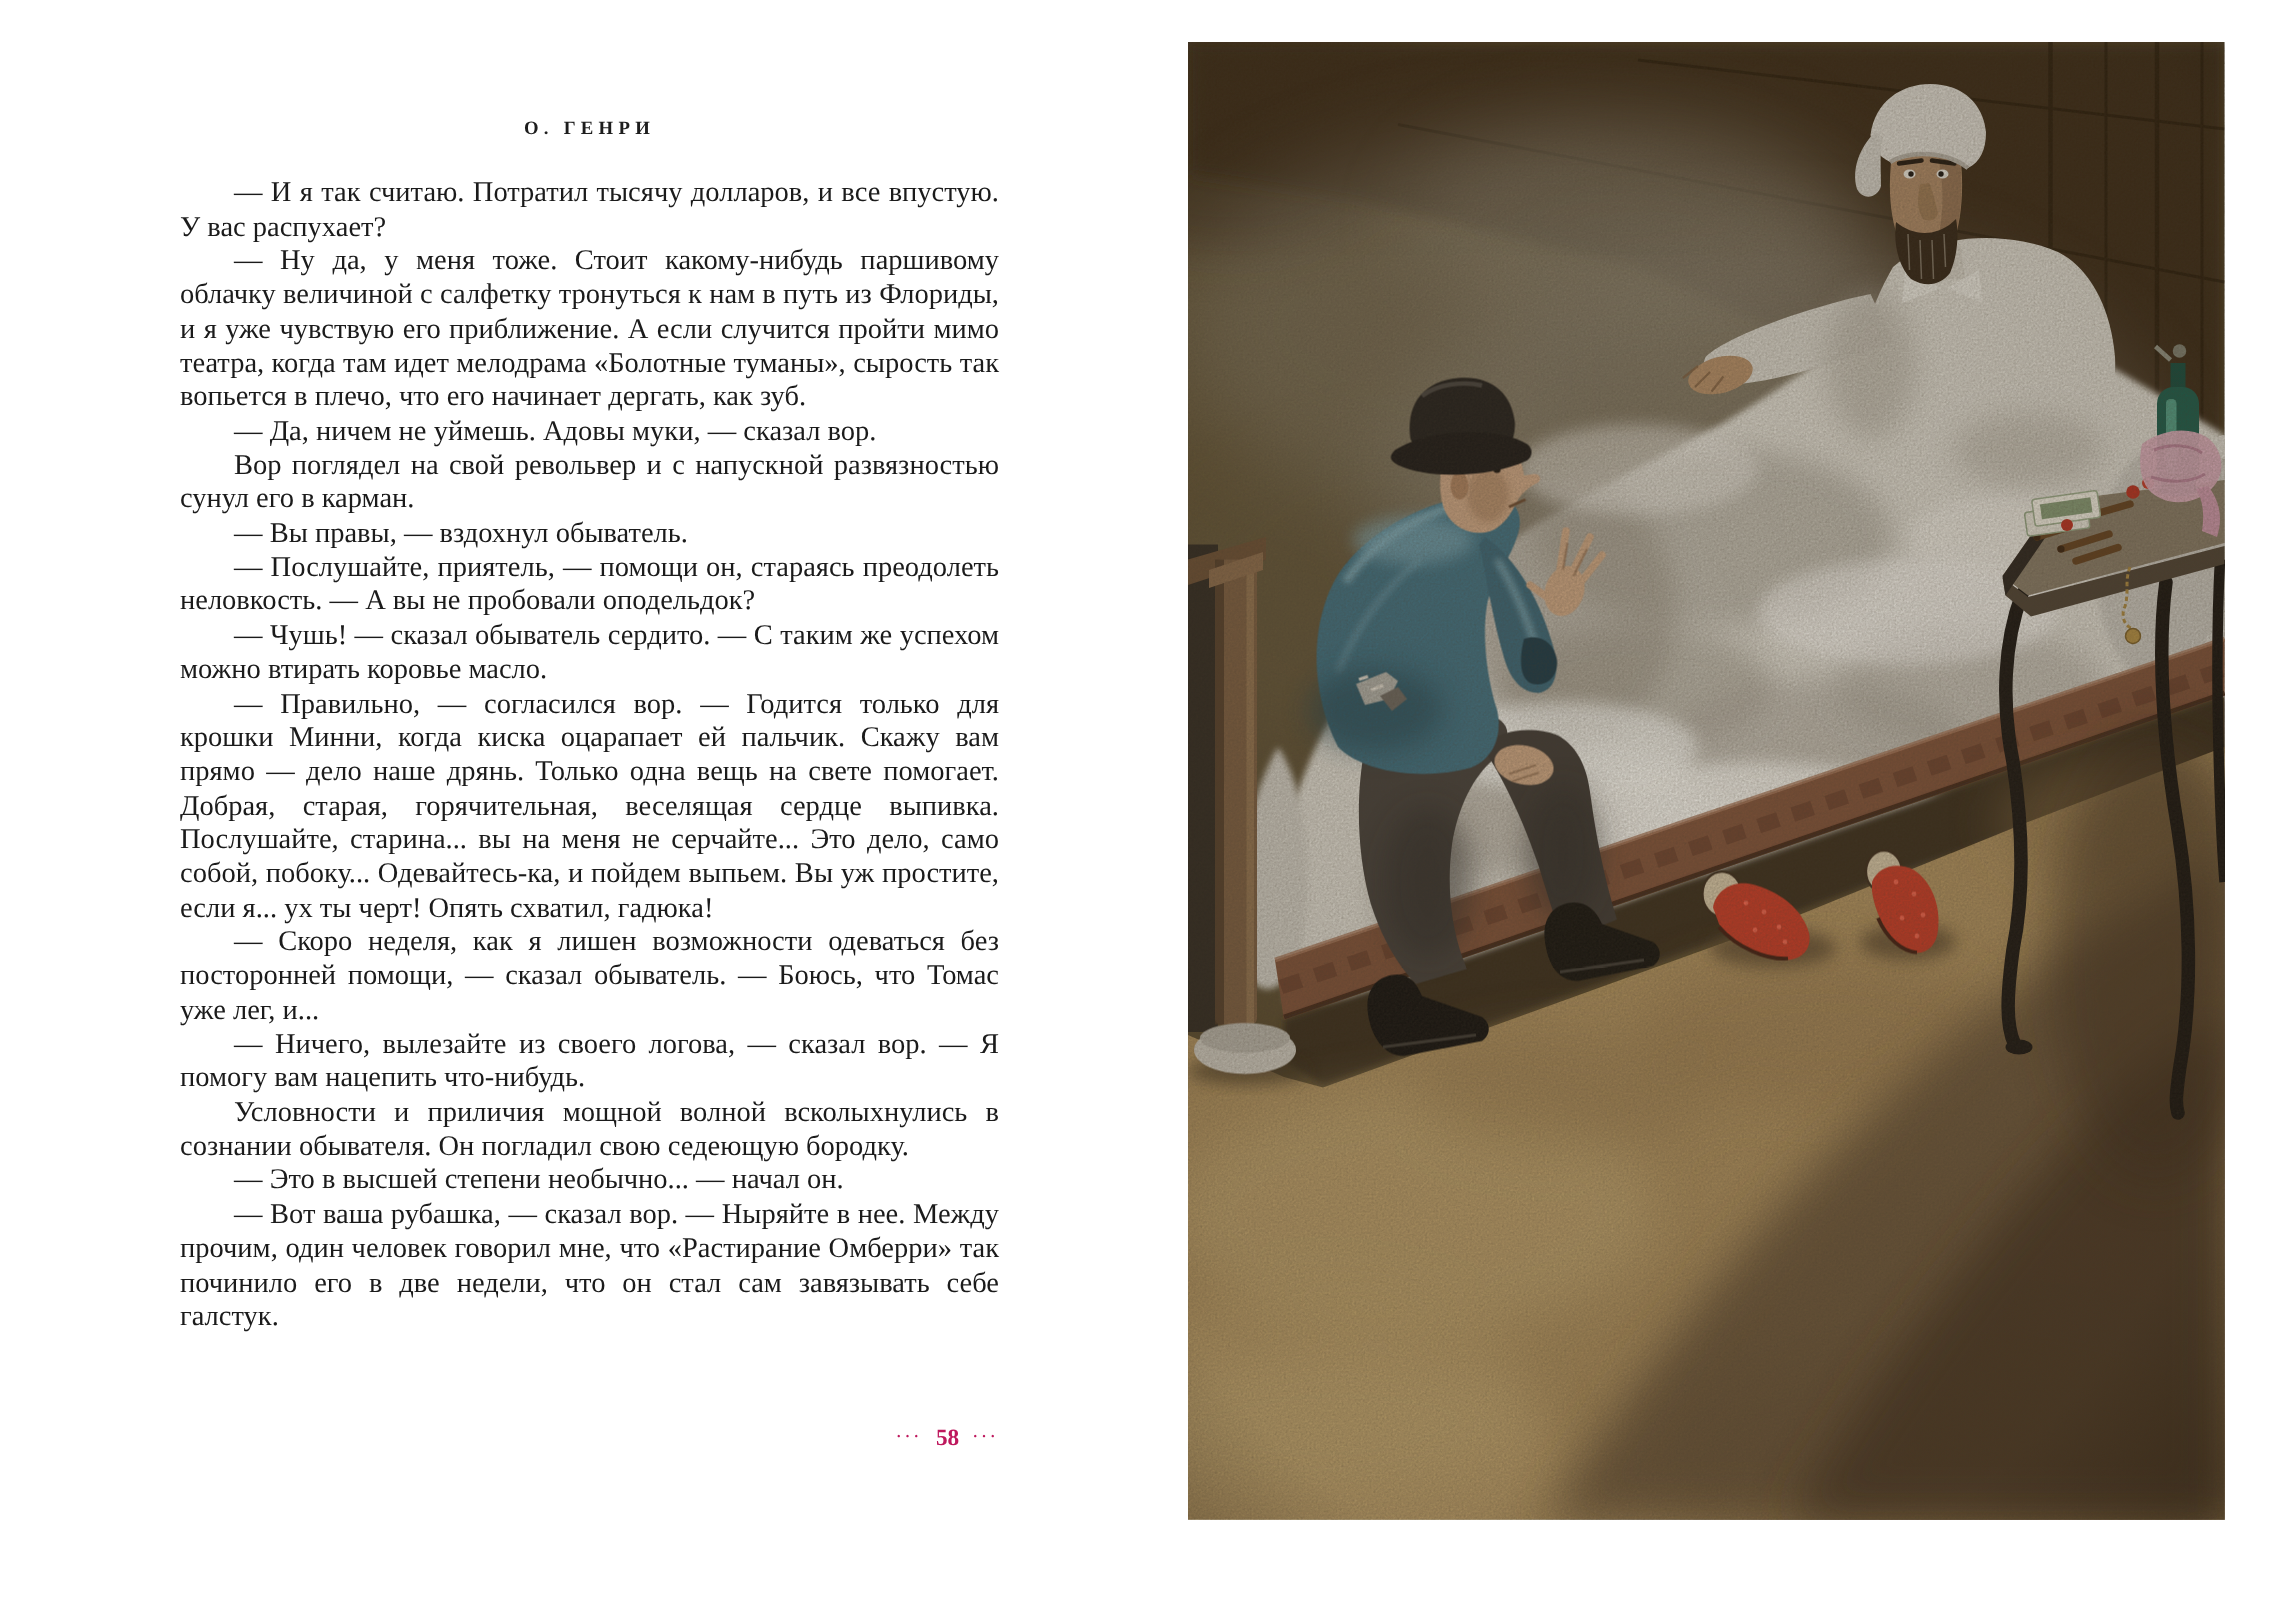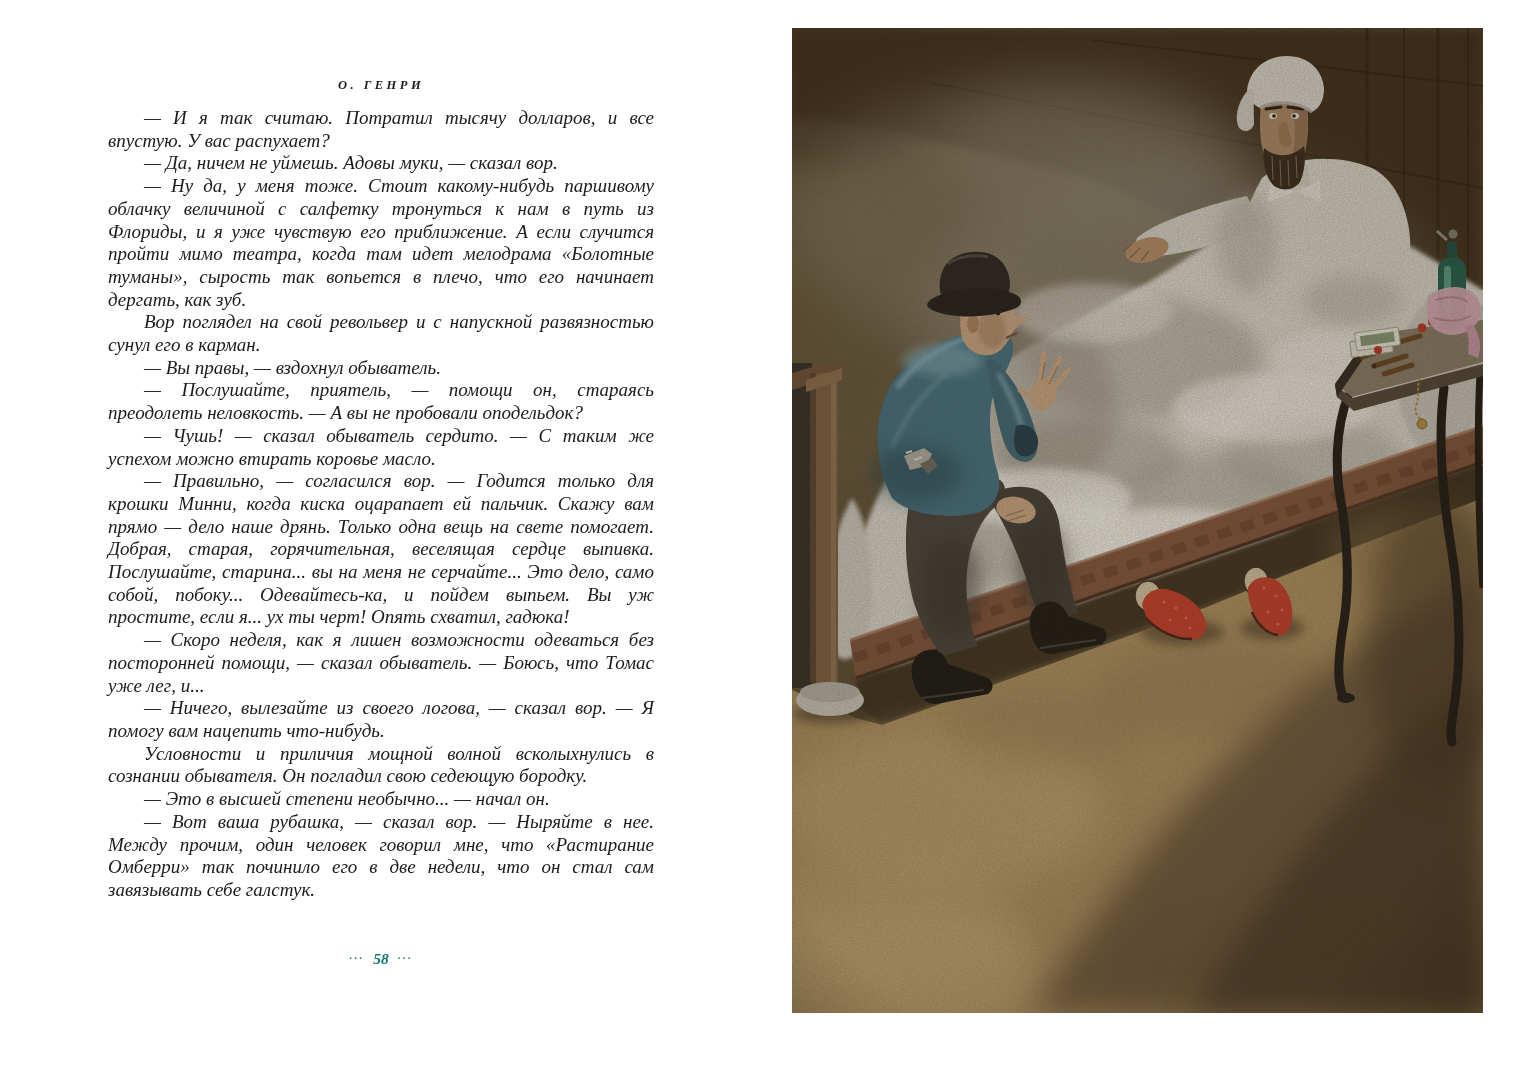--- a/index.html
+++ b/index.html
@@ -1,52 +1,52 @@
 <!DOCTYPE html>
 <html lang="ru"><head>
 <meta charset="utf-8">
 <style>
   html,body{margin:0;padding:0;}
   body{
     width:1517px;height:1080px;position:relative;background:#ffffff;
     font-family:"Liberation Serif","DejaVu Serif",serif;color:#1b1b1b;
     overflow:hidden;
   }
-  .page-left{position:absolute;left:108px;top:78px;width:546px;height:985px;font-style:italic;}
+  .page-left{position:absolute;left:120px;top:78px;width:546px;height:985px;}
   .running-head{
     text-align:center;font-weight:bold;font-size:12.5px;line-height:15px;
     letter-spacing:3.5px;color:#1d1d1d;
   }
   .body-text{
-    margin-top:14px;font-size:19px;line-height:22.7px;text-align:justify;
+    margin-top:25px;font-size:19px;line-height:22.7px;text-align:justify;
     hyphens:auto;-webkit-hyphens:auto;
   }
   .body-text p{margin:0;text-indent:36px;}
   .folio{
-    position:absolute;top:872px;left:0;right:0;text-align:center;
-    font-size:15.5px;font-weight:bold;color:#0f766e;white-space:nowrap;
+    position:absolute;top:872px;left:0;right:0;text-align:right;
+    font-size:15.5px;font-weight:bold;color:#be185d;white-space:nowrap;
   }
   .folio .dots{font-size:10px;letter-spacing:2.5px;vertical-align:2.5px;}
   .folio .num{margin:0 9px;}
   .illustration{
     position:absolute;left:792px;top:28px;width:691px;height:985px;margin:0;
   }
   .illustration svg{display:block;}
 </style>
 </head>
 <body>
 
 <div class="spread">
 
   <main class="page-left">
     <header class="running-head">О. ГЕНРИ</header>
     <section class="body-text">
         <p>— И я так считаю. Потратил тысячу долларов, и все впустую. У вас распухает?</p>
+        <p>— Ну да, у меня тоже. Стоит какому-нибудь паршивому облачку величиной с салфетку тронуться к нам в путь из Флориды, и я уже чувствую его приближение. А если случится пройти мимо театра, когда там идет мелодрама «Болотные туманы», сырость так вопьется в плечо, что его начинает дергать, как зуб.</p>
         <p>— Да, ничем не уймешь. Адовы муки, — сказал вор.</p>
-        <p>— Ну да, у меня тоже. Стоит какому-нибудь паршивому облачку величиной с салфетку тронуться к нам в путь из Флориды, и я уже чувствую его приближение. А если случится пройти мимо театра, когда там идет мелодрама «Болотные туманы», сырость так вопьется в плечо, что его начинает дергать, как зуб.</p>
         <p>Вор поглядел на свой револьвер и с напускной развязностью сунул его в карман.</p>
         <p>— Вы правы, — вздохнул обыватель.</p>
         <p>— Послушайте, приятель, — помощи он, стараясь преодолеть неловкость. — А вы не пробовали оподельдок?</p>
         <p>— Чушь! — сказал обыватель сердито. — С таким же успехом можно втирать коровье масло.</p>
         <p>— Правильно, — согласился вор. — Годится только для крошки Минни, когда киска оцарапает ей пальчик. Скажу вам прямо — дело наше дрянь. Только одна вещь на свете помогает. Добрая, старая, горячительная, веселящая сердце выпивка. Послушайте, старина... вы на меня не серчайте... Это дело, само собой, побоку... Одевайтесь-ка, и пойдем выпьем. Вы уж простите, если я... ух ты черт! Опять схватил, гадюка!</p>
         <p>— Скоро неделя, как я лишен возможности одеваться без посторонней помощи, — сказал обыватель. — Боюсь, что Томас уже лег, и...</p>
         <p>— Ничего, вылезайте из своего логова, — сказал вор. — Я помогу вам нацепить что-нибудь.</p>
         <p>Условности и приличия мощной волной всколыхнулись в сознании обывателя. Он погладил свою седеющую бородку.</p>
         <p>— Это в высшей степени необычно... — начал он.</p>
         <p>— Вот ваша рубашка, — сказал вор. — Ныряйте в нее. Между прочим, один человек говорил мне, что «Растирание Омберри» так починило его в две недели, что он стал сам завязывать себе галстук.</p>

